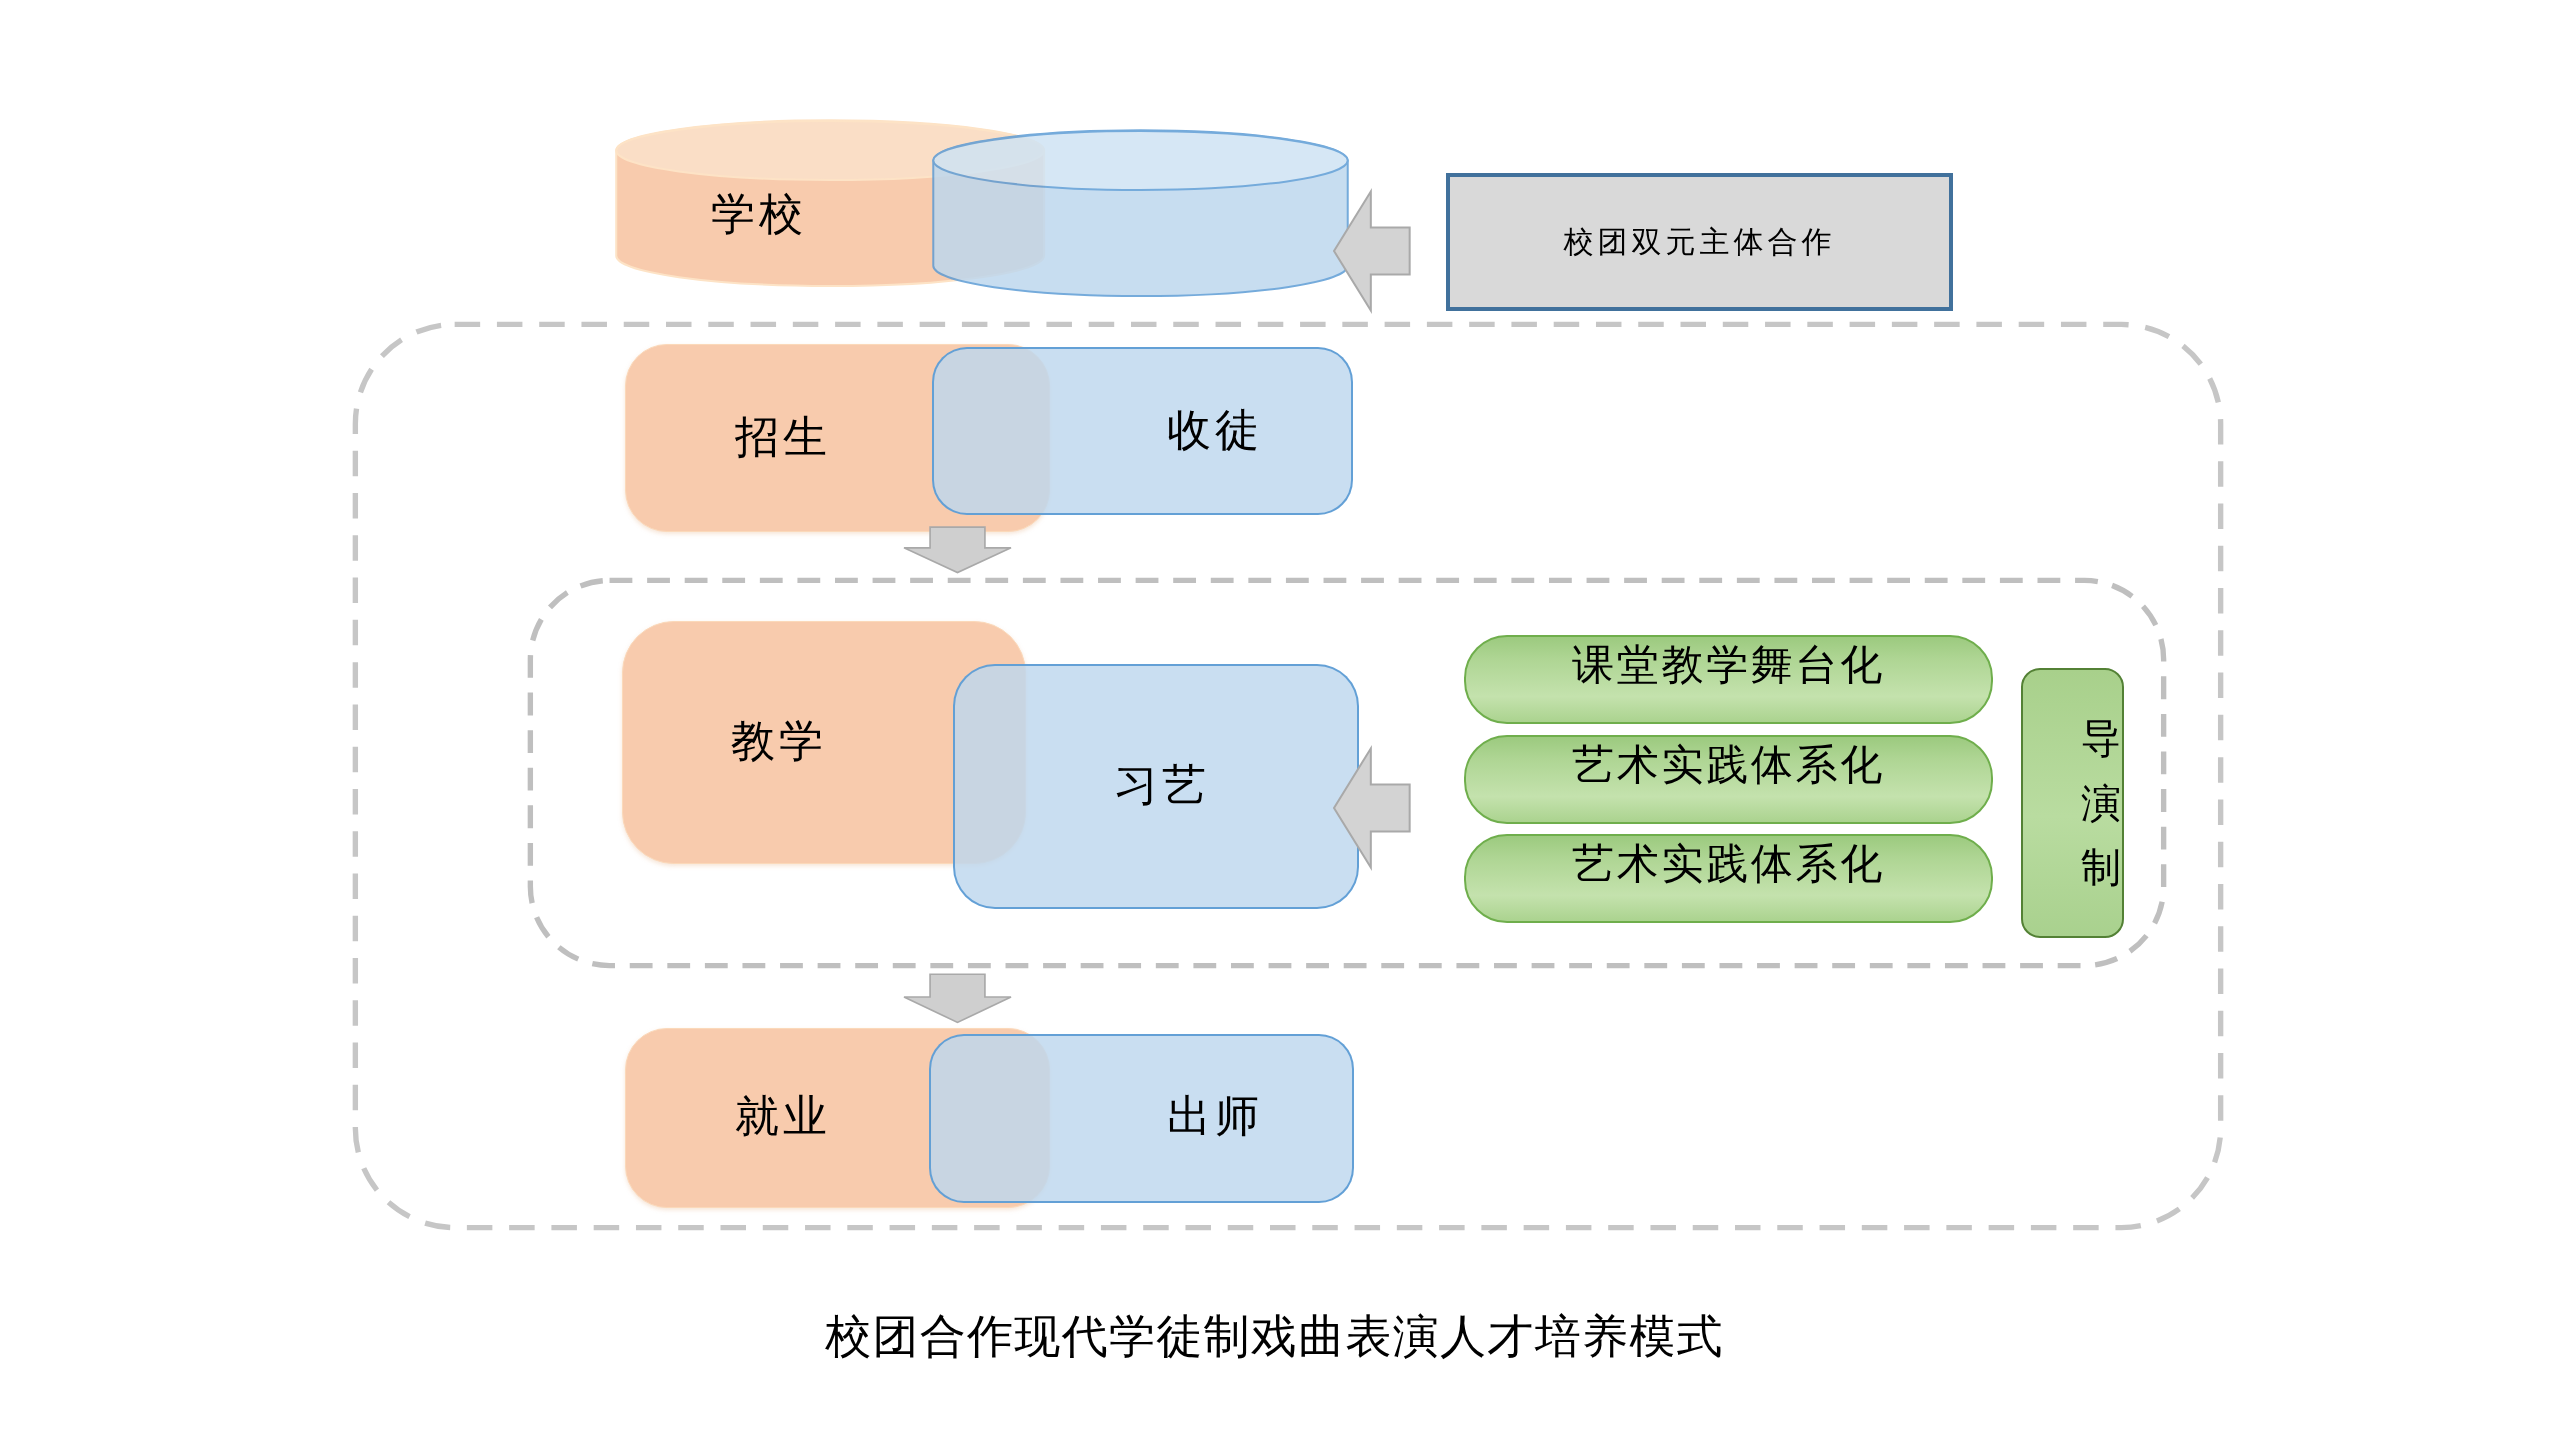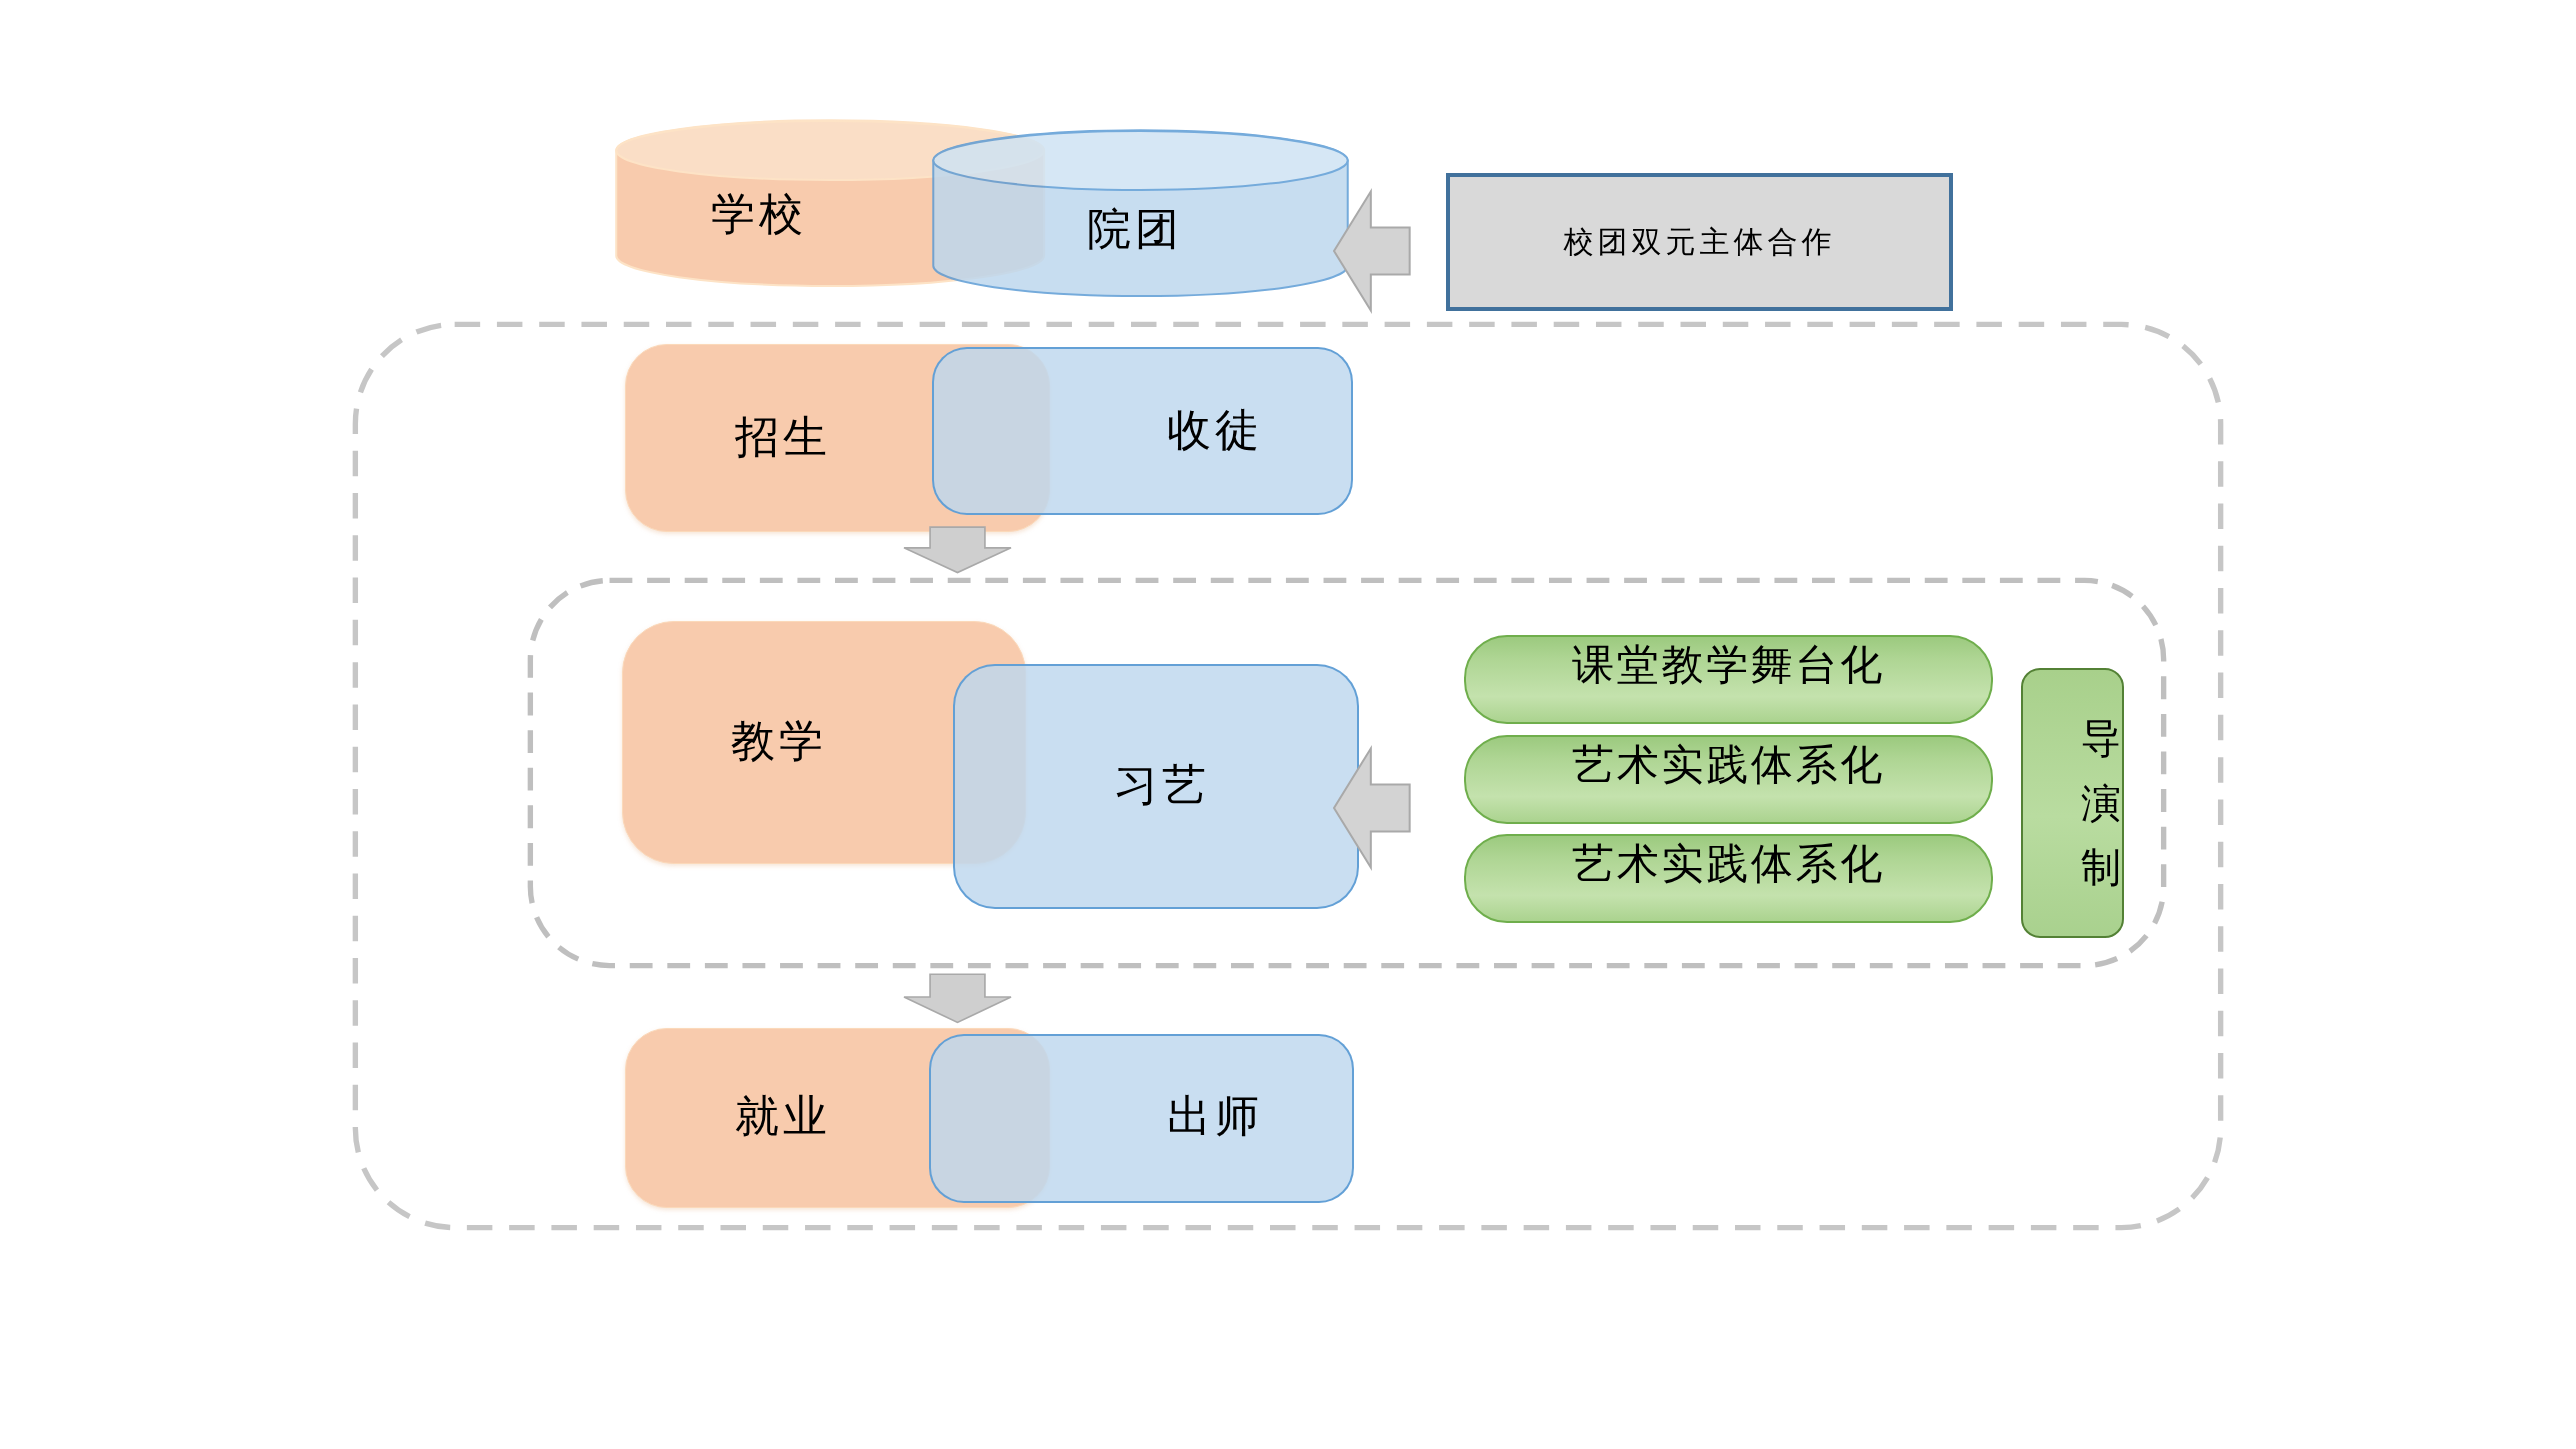--- a/index.html
+++ b/index.html
@@ -84,21 +84,20 @@
     <path d="M3,47 L3,204 A319,45 0 0 0 641,204 L641,47 A319,45 0 0 0 3,47 Z" fill="#f8cbad" stroke="#fde3c6" stroke-width="3"></path>
     <ellipse cx="322" cy="47" rx="319" ry="44" fill="#fadec6" stroke="#fde3c6" stroke-width="3"></ellipse>
   </svg>
 
   <svg class="abs" style="left:931px;top:129px;opacity:0.84" width="419" height="169" viewBox="0 0 624 252">
     <path d="M3,47 L3,204 A309,45 0 0 0 621,204 L621,47 A309,45 0 0 0 3,47 Z" fill="#bdd7ee" stroke="#5b9bd5" stroke-width="3"></path>
     <ellipse cx="312" cy="47" rx="309" ry="44" fill="#cfe3f4" stroke="#5b9bd5" stroke-width="3"></ellipse>
   </svg>
 
   <div class="shape-label" style="left:617px;top:186px">学校</div>
-  <div class="shape-label" style="left:993px;top:201px">院团</div>
 
   <svg class="abs" style="left:1332px;top:186px" width="79" height="130" viewBox="0 0 118 194">
     <polygon points="116,62 58,62 58,8 3,97 58,186 58,132 116,132" fill="#d3d3d3" stroke="#a9a9a9" stroke-width="3"></polygon>
   </svg>
 
   <div class="coop-box">
     <span class="coop-text">校团双元主体合作</span>
   </div>
 
   <div class="school-box" style="left:625px;top:344px;width:423px;height:186px"></div>
@@ -135,15 +134,16 @@
 
   <svg class="abs" style="left:902px;top:974px" width="111" height="50" viewBox="0 0 166 74">
     <polygon points="42,0 124,0 124,34 163,34 83,72 3,34 42,34" fill="#cfcfcf" stroke="#a9a9a9" stroke-width="2.5"></polygon>
   </svg>
 
   <div class="school-box" style="left:625px;top:1028px;width:423px;height:178px"></div>
   <div class="troupe-box" style="left:929px;top:1034px;width:421px;height:165px"></div>
   <div class="shape-label" style="left:641px;top:1088px">就业</div>
   <div class="shape-label" style="left:1073px;top:1088px">出师</div>
 
+  <div class="caption">校团合作现代学徒制戏曲表演人才培养模式</div>
 
 </div>
 
 
 </body></html>

